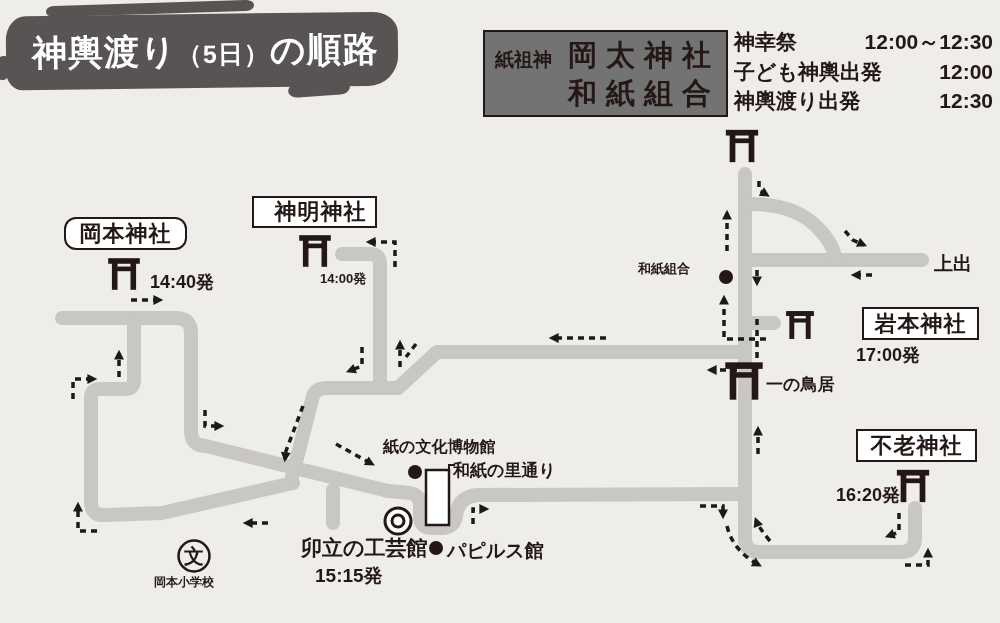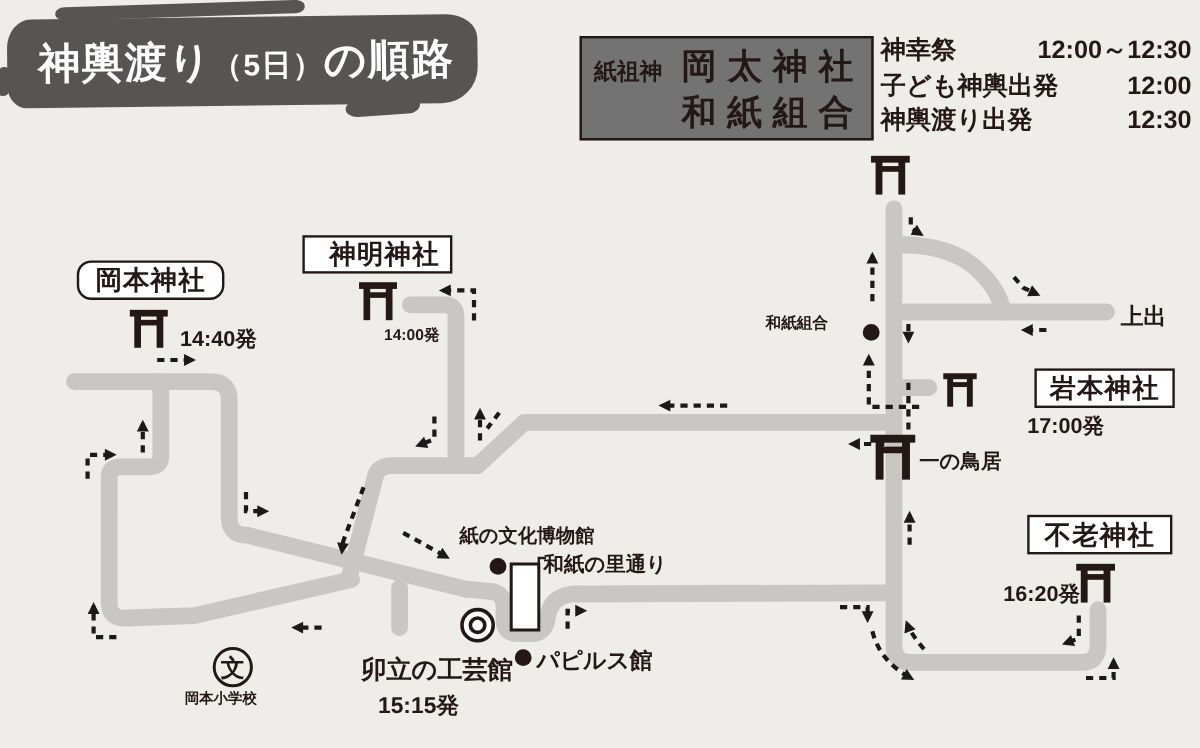--- a/index.html
+++ b/index.html
@@ -37,27 +37,27 @@
   .nb-shinmei{left:252px;top:196px;width:125px;height:32px;padding-left:12px;}
   .nb-iwamoto{left:821px;top:307px;width:117px;height:33px;margin-left:41px;}
   .nb-furo{left:856px;top:429px;width:121px;height:33px;}
 
   
   .lbl{position:absolute;white-space:nowrap;font-weight:600;}
   .t-okamoto{left:150px;top:270px;font-size:18px;}
   .t-shinmei{left:320px;top:270px;font-size:13px;}
   .t-iwamoto{left:856px;top:343px;font-size:18px;}
   .t-furo{left:836px;top:483px;font-size:18px;}
-  .t-udatsu{left:315px;top:563px;font-size:19px;margin-top:12px;}
+  .t-udatsu{left:315px;top:563px;font-size:19px;}
   .l-kamide{left:934px;top:251px;font-size:19px;font-weight:bold;}
   .l-washikumiai{left:638px;top:260px;font-size:13px;}
   .l-ichinotorii{left:766px;top:373px;font-size:17px;}
   .l-museum{left:383px;top:437px;font-size:16px;}
   .l-street{left:453px;top:459px;font-size:17px;}
-  .l-udatsu{left:301px;top:534px;font-size:21px;margin-top:10px;}
+  .l-udatsu{left:301px;top:534px;font-size:21px;}
   .l-papyrus{left:447px;top:538px;font-size:19px;}
   .l-school{left:154px;top:574px;font-size:12px;}
 </style>
 </head>
 <body>
 
 <div class="stage">
 
   <svg class="map-svg" width="1000" height="623" viewBox="0 0 1000 623">
     <defs>

